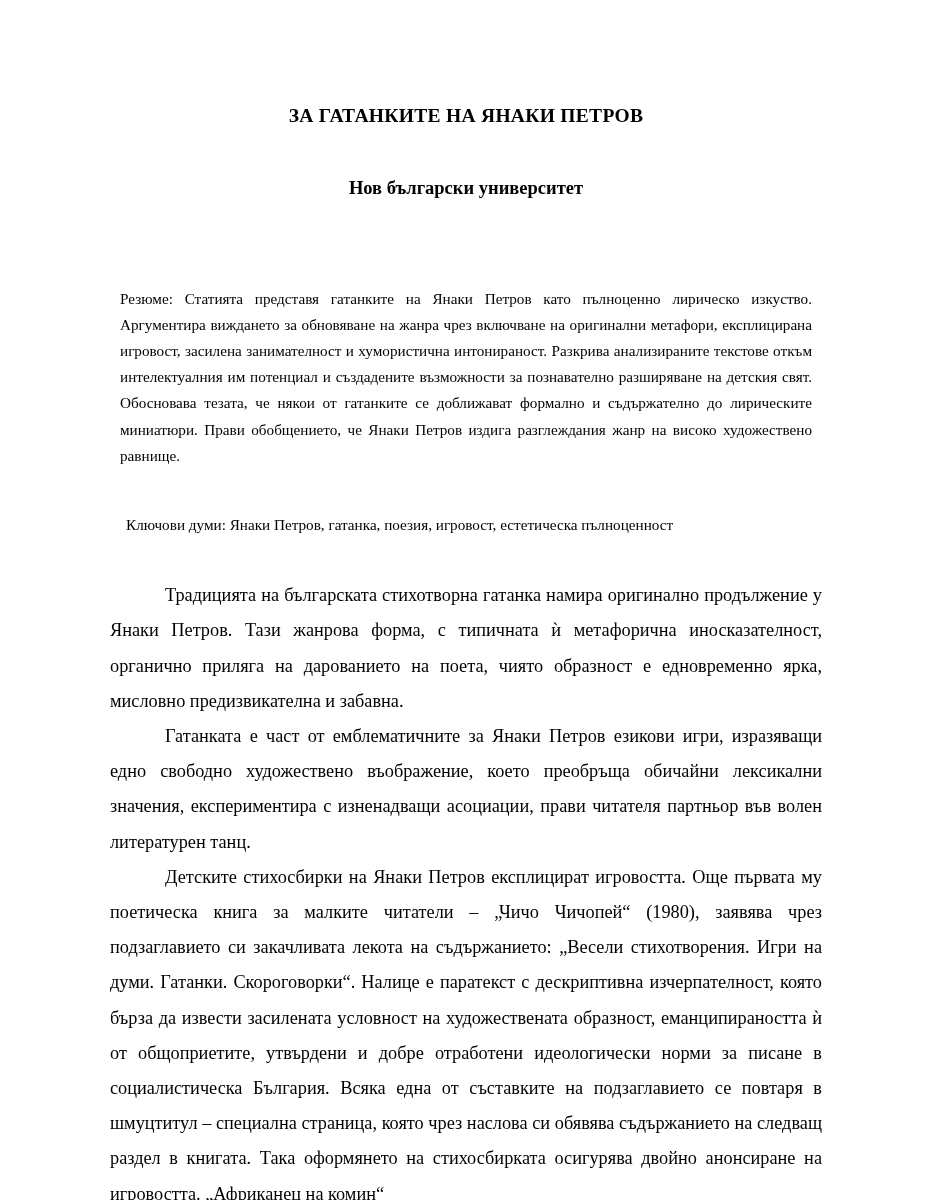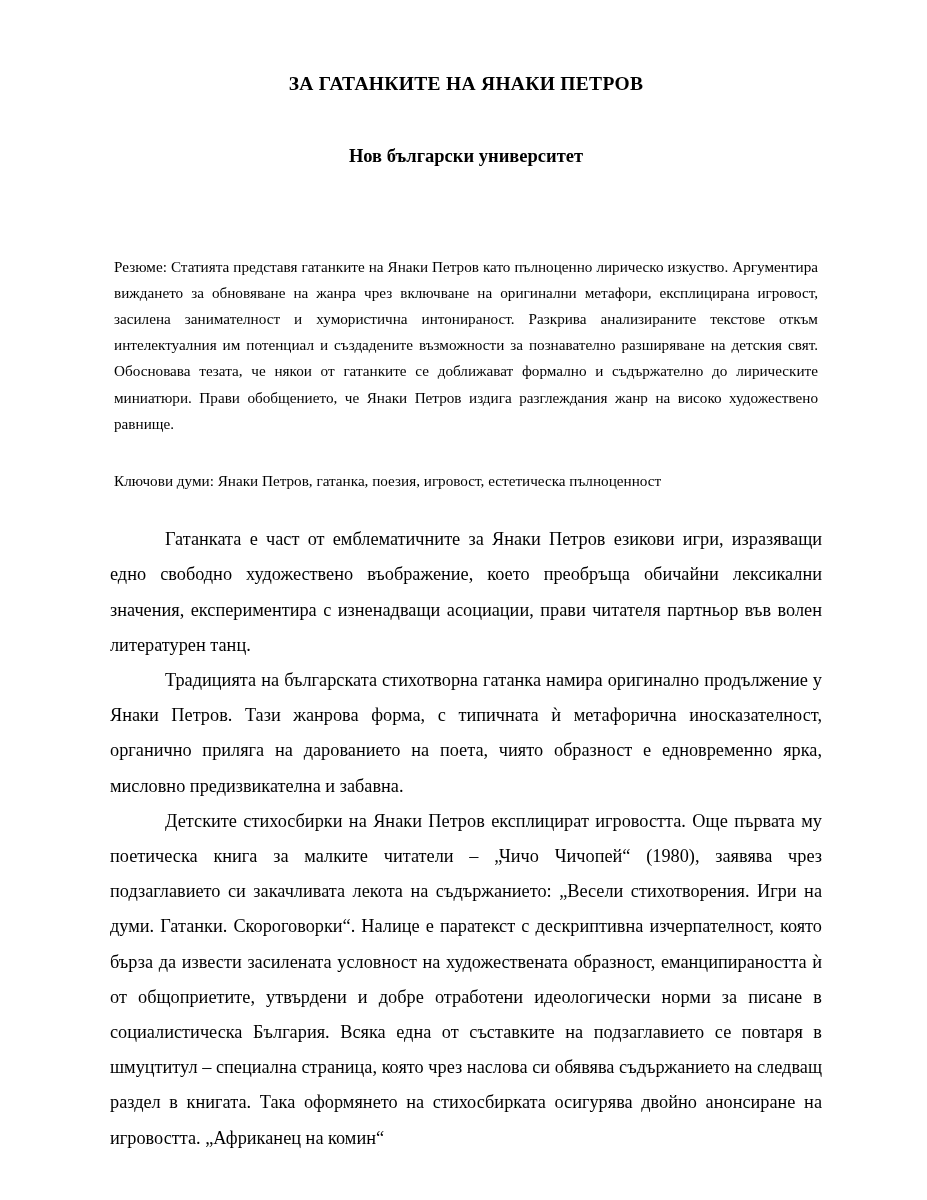--- a/index.html
+++ b/index.html
@@ -21,21 +21,21 @@
   }
   .content {
     position: absolute;
     left: 110px;
     top: 0;
     width: 712px;
   }
 
   
   .title-block {
-    padding-top: 72px;
+    padding-top: 104px;
   }
   .doc-title {
     font-size: 19.5px;
     font-weight: bold;
     text-align: center;
     letter-spacing: 0.3px;
     line-height: 1.2;
     margin: 0;
   }
   .author {
@@ -50,31 +50,31 @@
     font-size: 18.5px;
     font-weight: bold;
     text-align: center;
     line-height: 1.2;
     margin: 15px;
     padding-top: 35px;
   }
 
   
   .abstract {
-    margin: 4px;
+    margin: 10px;
     padding-top: 71px;
     font-size: 15.2px;
     line-height: 26.2px;
     text-align: justify;
     text-justify: inter-word;
   }
 
   
   .keywords {
-    margin: 4px;
+    margin: 16px;
     padding-top: 27px;
     font-size: 15.2px;
     line-height: 26.2px;
     text-align: justify;
   }
 
   
   .body-text {
     padding-top: 24px;
   }
@@ -96,19 +96,19 @@
     <div class="title-block">
       <h1 class="doc-title">ЗА ГАТАНКИТЕ НА ЯНАКИ ПЕТРОВ</h1>
       <p class="affiliation">Нов български университет</p>
     </div>
 
     <p class="abstract">Резюме: Статията представя гатанките на Янаки Петров като пълноценно лирическо изкуство. Аргументира виждането за обновяване на жанра чрез включване на оригинални метафори, експлицирана игровост, засилена занимателност и хумористична интонираност. Разкрива анализираните текстове откъм интелектуалния им потенциал и създадените възможности за познавателно разширяване на детския свят. Обосновава тезата, че някои от гатанките се доближават формално и съдържателно до лирическите миниатюри. Прави обобщението, че Янаки Петров издига разглеждания жанр на високо художествено равнище.</p>
 
     <p class="keywords">Ключови думи: Янаки Петров, гатанка, поезия, игровост, естетическа пълноценност</p>
 
     <div class="body-text">
+      <p class="body-par">Традицията на българската стихотворна гатанка намира оригинално продължение у Янаки Петров. Тази жанрова форма, с типичната ѝ метафорична иносказателност, органично приляга на дарованието на поета, чиято образност е едновременно ярка, мисловно предизвикателна и забавна.</p>
       <p class="body-par">Гатанката е част от емблематичните за Янаки Петров езикови игри, изразяващи едно свободно художествено въображение, което преобръща обичайни лексикални значения, експериментира с изненадващи асоциации, прави читателя партньор във волен литературен танц.</p>
-      <p class="body-par">Традицията на българската стихотворна гатанка намира оригинално продължение у Янаки Петров. Тази жанрова форма, с типичната ѝ метафорична иносказателност, органично приляга на дарованието на поета, чиято образност е едновременно ярка, мисловно предизвикателна и забавна.</p>
       <p class="body-par">Детските стихосбирки на Янаки Петров експлицират игровостта. Още първата му поетическа книга за малките читатели – „Чичо Чичопей“ (1980), заявява чрез подзаглавието си закачливата лекота на съдържанието: „Весели стихотворения. Игри на думи. Гатанки. Скороговорки“. Налице е паратекст с дескриптивна изчерпателност, която бърза да извести засилената условност на художествената образност, еманципираността ѝ от общоприетите, утвърдени и добре отработени идеологически норми за писане в социалистическа България. Всяка една от съставките на подзаглавието се повтаря в шмуцтитул – специална страница, която чрез наслова си обявява съдържанието на следващ раздел в книгата. Така оформянето на стихосбирката осигурява двойно анонсиране на игровостта. „Африканец на комин“</p>
     </div>
 
   </div>
 </div>
 
 </body></html>

